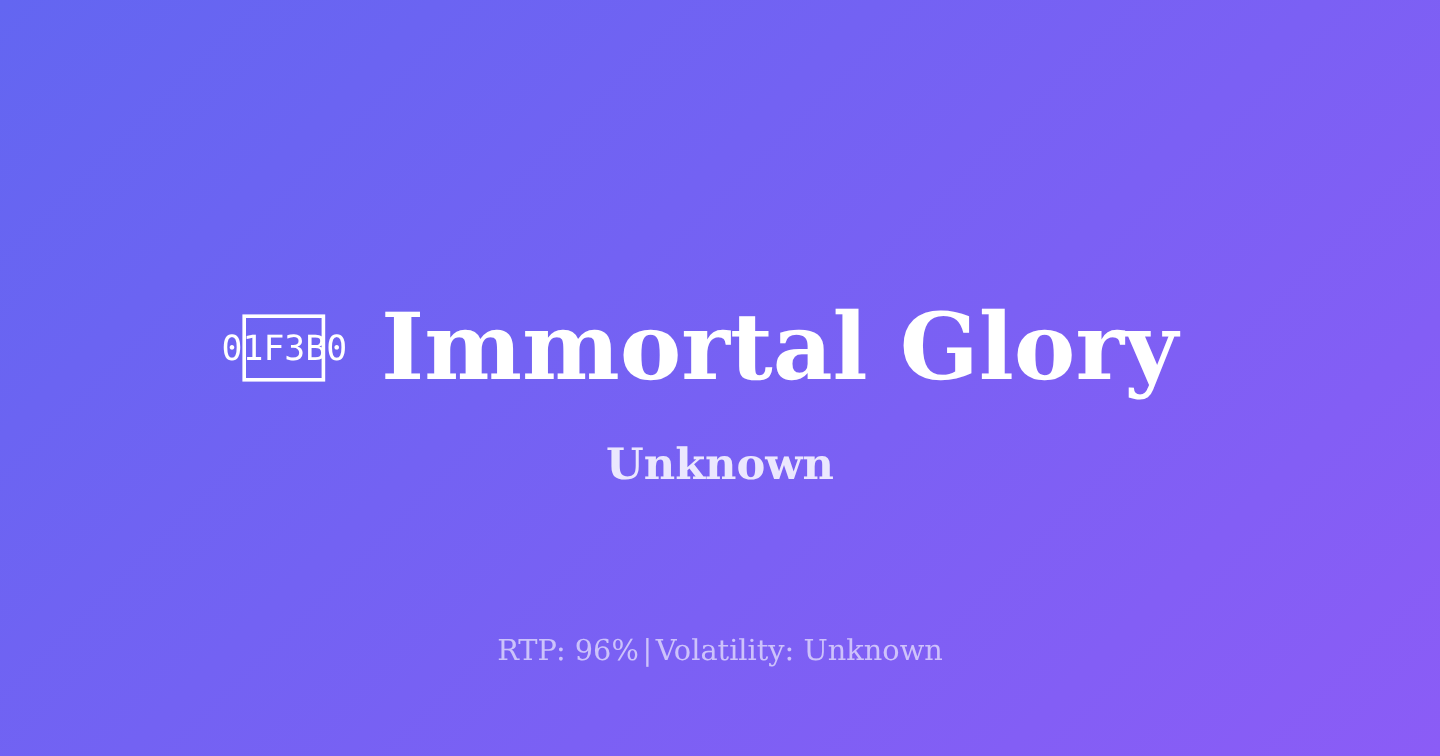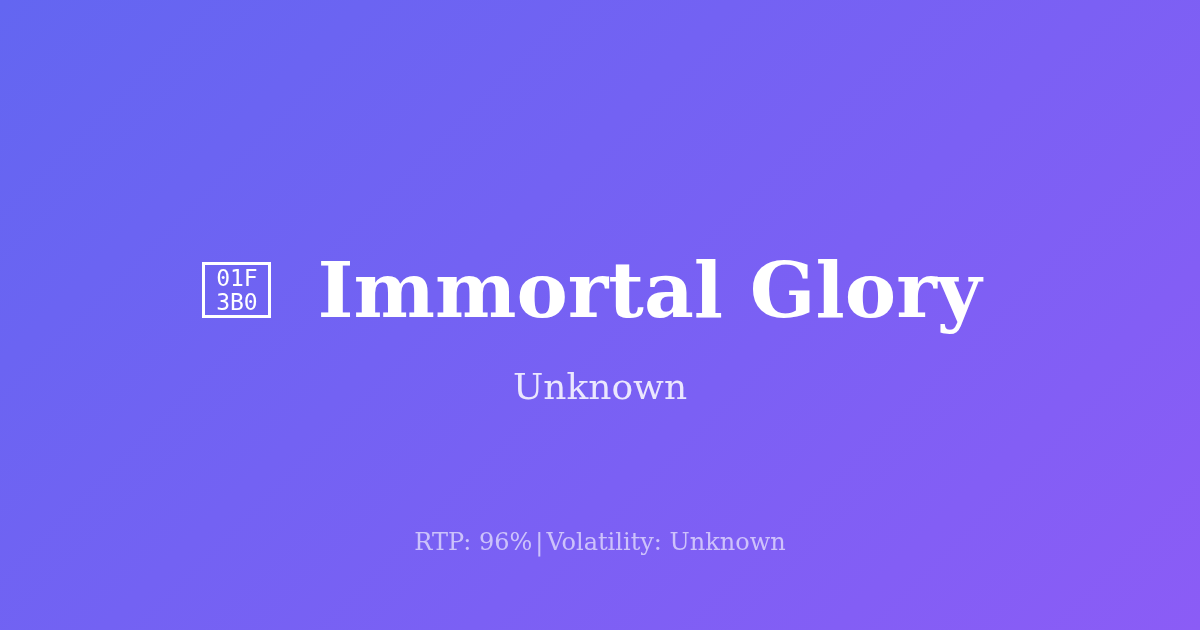--- a/index.html
+++ b/index.html
@@ -36,30 +36,29 @@
     flex-direction: row;
     align-items: center;
     justify-content: center;
     gap: 30px;
     white-space: nowrap;
   }
 
   
   .tofu {
     display: inline-flex;
-    flex-direction: column;
     align-items: center;
     justify-content: center;
     width: 69px;
     height: 56px;
     box-sizing: border-box;
     border: 3px solid #ffffff;
     color: #ffffff;
     font-family: "DejaVu Sans Mono", "Liberation Mono", monospace;
-    font-size: 23px;
+    font-size: 29px;
     line-height: 24px;
     font-weight: 400;
     letter-spacing: 0px;
     flex: 0 0 auto;
     padding: 0 1px;
   }
   .tofu-row {
     display: block;
     height: 24px;
   }
@@ -76,21 +75,21 @@
 
   
   .game-subtitle {
     position: absolute;
     top: 364px;
     left: 0;
     right: 0;
     text-align: center;
     color: rgba(255, 255, 255, 0.85);
     font-family: "DejaVu Serif", "Liberation Serif", serif;
-    font-weight: 400;
+    font-weight: 700;
     font-size: 36px;
     line-height: 46px;
     margin: 0;
   }
 
   
   .game-meta {
     position: absolute;
     top: 526px;
     left: 0;

